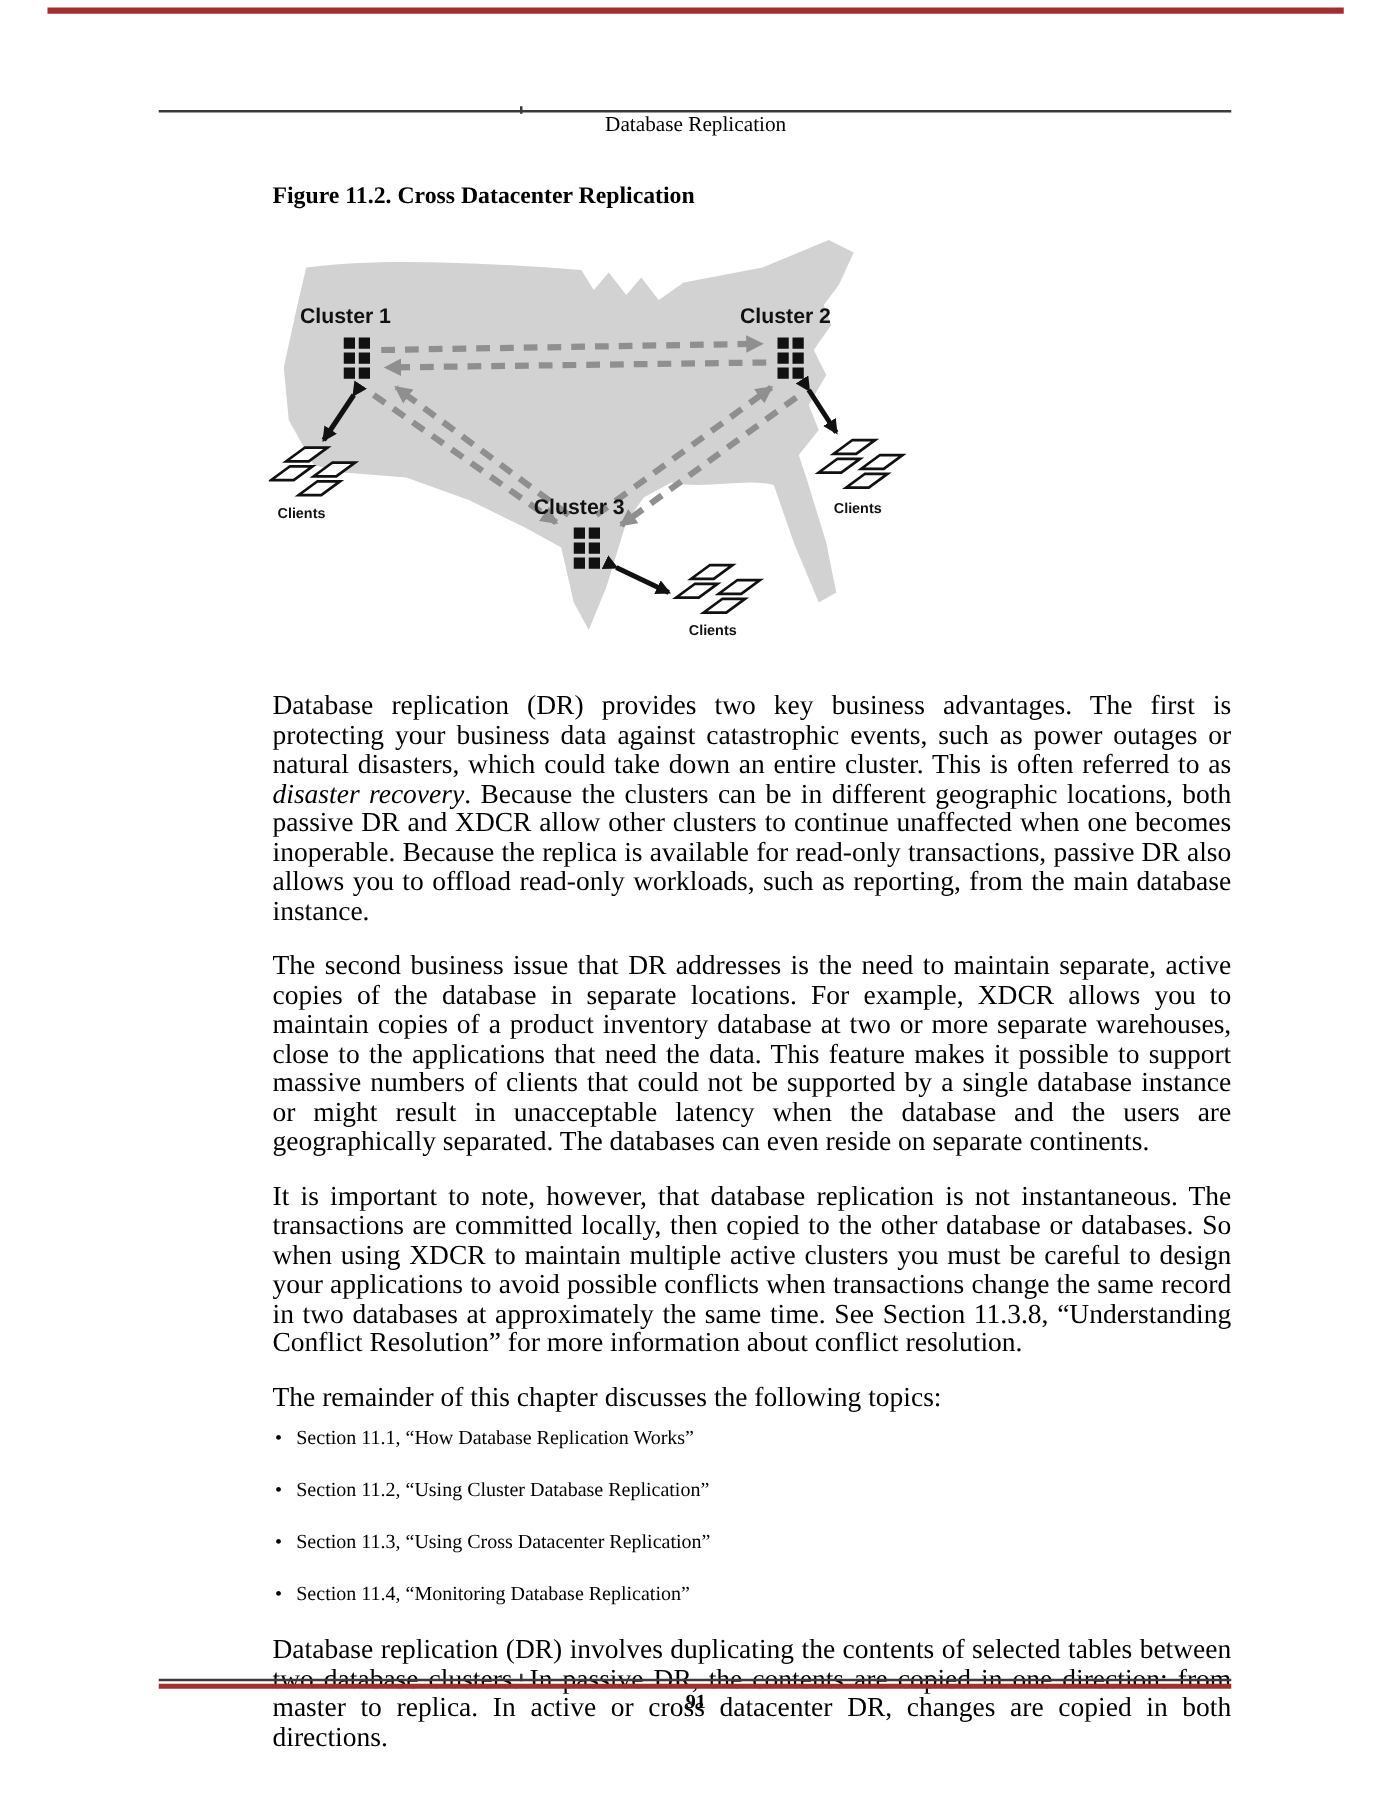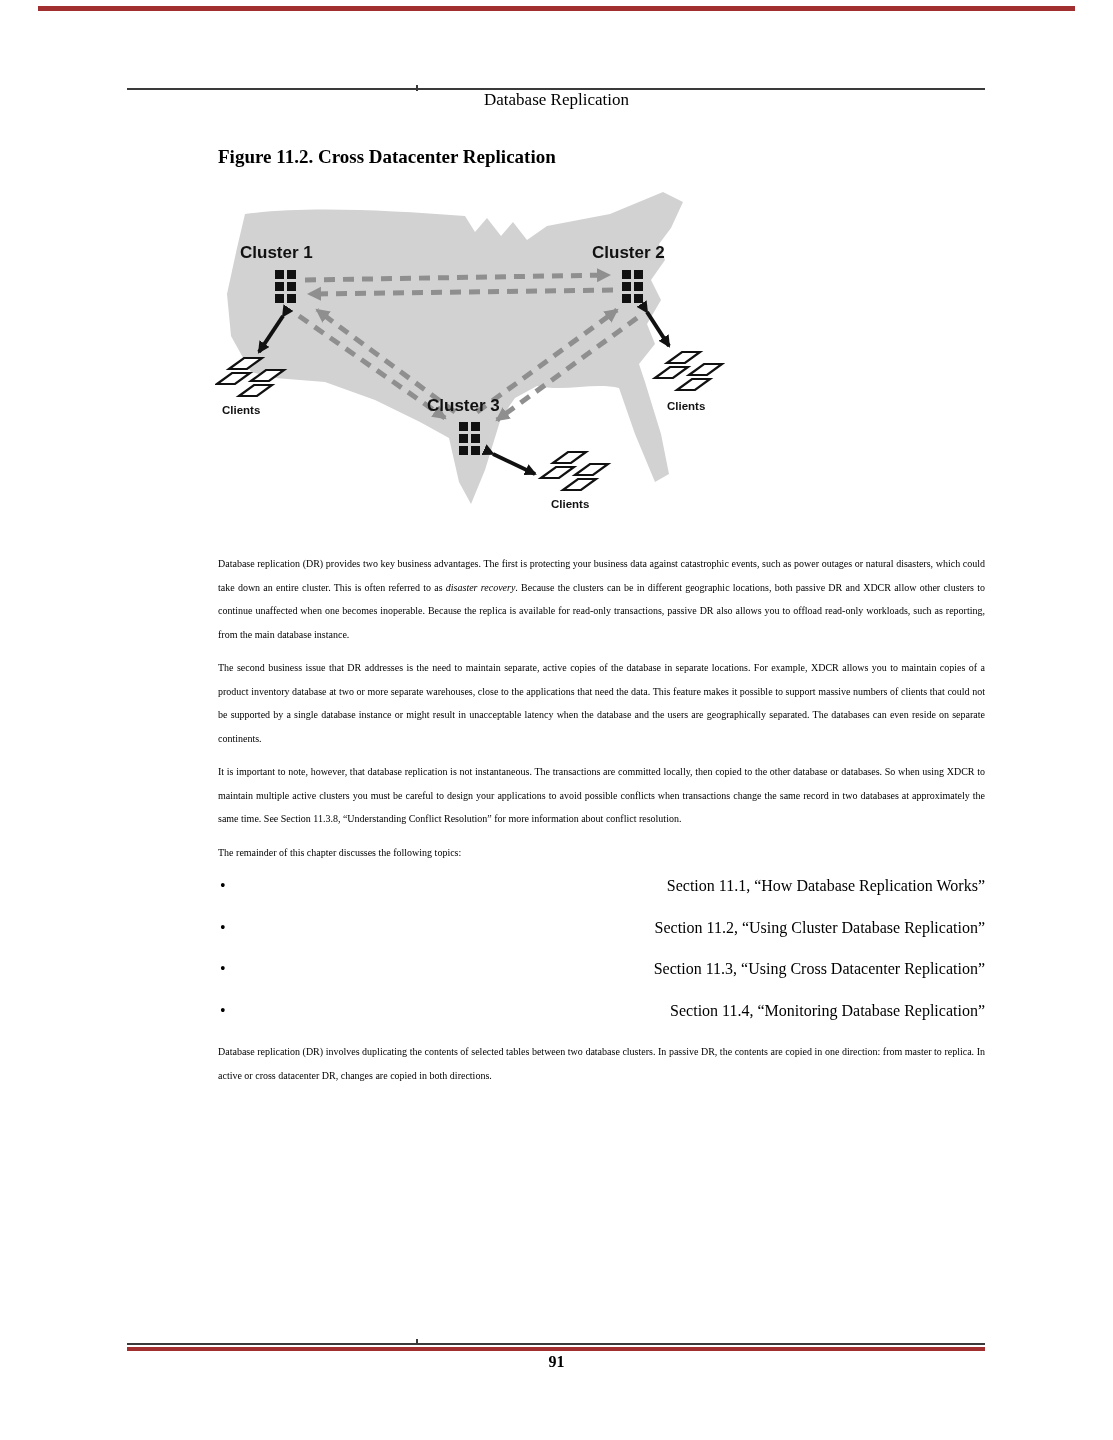--- a/index.html
+++ b/index.html
@@ -17,24 +17,24 @@
     color:#000;
     overflow:hidden;
   }
   .rule-red-top{position:absolute;top:6px;left:38px;right:38px;height:5px;background:var(--rule-red);}
   .running-header{position:absolute;top:62px;left:0;width:100%;text-align:center;font-size:17px;margin-top:28px;}
   .header-rule{position:absolute;top:88px;left:127px;width:858px;height:2px;background:#3a3a3a;}
   .header-rule .tick,.footer-rule .tick{position:absolute;left:289px;top:-3px;width:2px;height:6px;background:#3a3a3a;}
   .content{position:absolute;top:126px;left:218px;width:767px;}
   .figure-caption{margin-top:20px;font-size:19px;font-weight:bold;line-height:22px;}
   .diagram{display:block;margin:18px 0 34px -3px;}
-  p.body{font-size:10px;line-height:23.5px;text-align:justify;margin-bottom:10px;}
+  p.body{font-size:22px;line-height:23.5px;text-align:justify;margin-bottom:10px;margin-top:20px;}
   .italic{font-style:italic;}
   ul.topics{list-style:none;margin:10px 0 0 2px;}
-  ul.topics li{position:relative;font-size:16px;line-height:23.5px;padding-left:17px;margin-bottom:18px;text-align:right;}
+  ul.topics li{position:relative;font-size:16px;line-height:23.5px;padding-left:17px;margin-bottom:18px;}
   ul.topics li::before{content:"\2022";position:absolute;left:0;top:0;}
   h1.section-title{
     font-family:"Liberation Sans", sans-serif;
     font-weight:bold;
     font-size:34px;
     line-height:40px;
     letter-spacing:-0.5px;
     color:var(--heading-color);
     margin:6px 0 22px -88px;
     white-space:nowrap;

